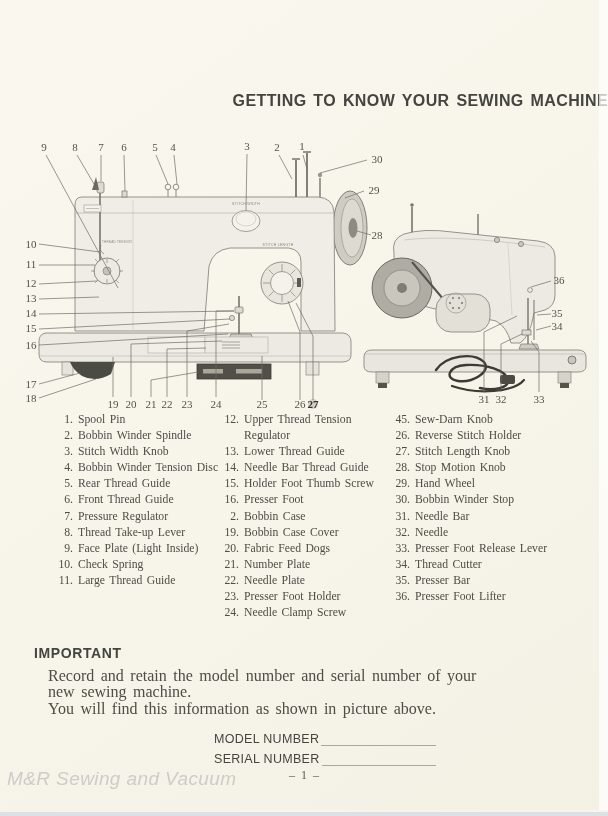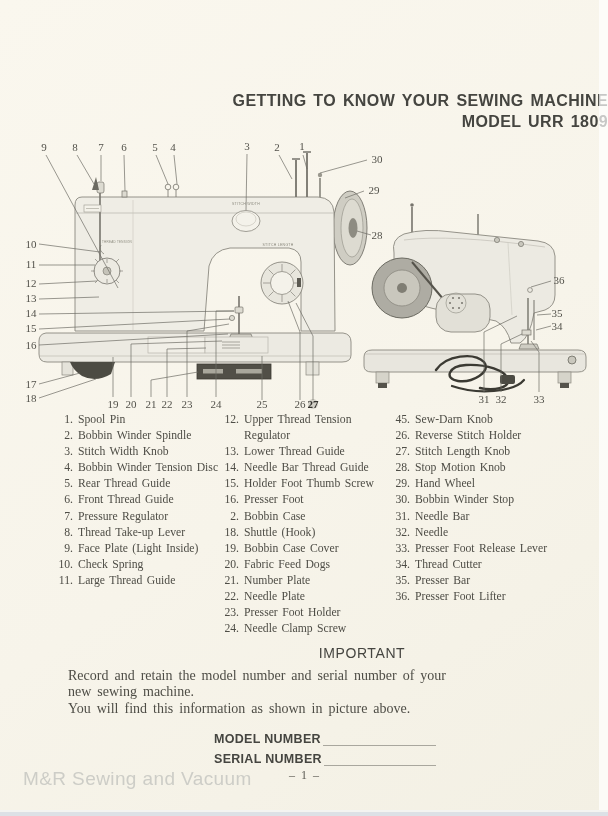--- a/index.html
+++ b/index.html
@@ -22,48 +22,47 @@
   
   .pl-col{top:412px;}
   .pl-col1{left:52px;width:170px;}
   .pl-col2{left:218px;width:177px;}
   .pl-col3{left:389px;width:184px;}
   .pl-row{display:flex;font-family:"Liberation Serif",serif;font-size:11.7px;
     line-height:16.1px;color:#4e4d46;word-spacing:1.5px;}
   .pl-num{width:21px;text-align:right;flex-shrink:0;margin-right:5px;}
   .pl-label{flex:1;}
   
-  .important-heading{top:645px;left:0;width:100%;text-align:center;padding-left:116px;
-    box-sizing:border-box;font-weight:normal;font-size:14px;letter-spacing:.6px;color:#454540;}
-  .important-text{top:668px;left:68px;width:470px;font-family:"Liberation Serif",serif;
-    font-size:14px;line-height:16.4px;color:#4e4d46;word-spacing:2.5px;}
+  .important-heading{top:645px;left:0;width:100%;text-align:left;padding-left:34px;
+    box-sizing:border-box;font-weight:bold;font-size:14px;letter-spacing:.6px;color:#454540;}
+  .important-text{top:668px;left:48px;width:470px;font-family:"Liberation Serif",serif;
+    font-size:16px;line-height:16.4px;color:#4e4d46;word-spacing:2.5px;}
   
   .record-block{top:731px;left:214px;width:222px;}
   .record-row{display:flex;align-items:flex-end;height:15px;margin-bottom:5px;}
-  .record-label{font-weight:bold;font-size:12.5px;letter-spacing:.3px;color:#454540;
+  .record-label{font-weight:normal;font-size:12.5px;letter-spacing:.3px;color:#454540;
     white-space:nowrap;}
   .record-line{flex:1;border-bottom:1px solid #a9a79e;height:13px;margin-left:2px;
     font-family:"Liberation Serif",serif;font-size:11px;color:#4e4d46;}
   
   .page-number{top:768px;left:0;width:100%;text-align:center;
     font-family:"Liberation Serif",serif;font-size:12px;color:#5c5b54;word-spacing:3px;}
-  .watermark{top:768px;left:23px;font-size:19px;color:#cdcdc7;
+  .watermark{top:768px;left:7px;font-style:italic;font-size:19px;color:#cdcdc7;
     letter-spacing:.4px;}
   .edge-right{top:0;right:0;width:9px;height:100%;background:rgba(255,255,255,.7);}
   .edge-bottom{bottom:0;left:0;width:100%;height:4px;background:#dde1e6;}
   .edge-bottom2{bottom:4px;left:0;width:100%;height:2px;background:#f4f4f1;}
 </style>
 </head>
 <body>
 
 <div class="page">
 
   <div class="abs title-block">
     <div class="title-line">GETTING TO KNOW YOUR SEWING MACHINE</div>
-    <div class="title-line">MODEL URR 1809</div>
   </div>
 
   <svg class="abs diagram" width="608" height="280" viewBox="0 135 608 280" xmlns="http://www.w3.org/2000/svg">
 
     <g>
 
       <ellipse cx="350" cy="228" rx="17" ry="37" fill="#cfcdc3" stroke="#76746c" stroke-width="0.9"></ellipse>
       <ellipse cx="352" cy="228" rx="11" ry="29" fill="#dddbd1" stroke="#9a988e" stroke-width="0.7"></ellipse>
       <ellipse cx="353" cy="228" rx="4.5" ry="10" fill="#8e8c82"></ellipse>
 
@@ -317,24 +316,20 @@
       </div>
       <div class="pl-row">
         <span class="pl-num">16.</span>
         <span class="pl-label">Presser Foot</span>
       </div>
       <div class="pl-row">
         <span class="pl-num">2.</span>
         <span class="pl-label">Bobbin Case</span>
       </div>
       <div class="pl-row">
-        <span class="pl-num">18.</span>
-        <span class="pl-label">Shuttle (Hook)</span>
-      </div>
-      <div class="pl-row">
         <span class="pl-num">19.</span>
         <span class="pl-label">Bobbin Case Cover</span>
       </div>
       <div class="pl-row">
         <span class="pl-num">20.</span>
         <span class="pl-label">Fabric Feed Dogs</span>
       </div>
       <div class="pl-row">
         <span class="pl-num">21.</span>
         <span class="pl-label">Number Plate</span>

